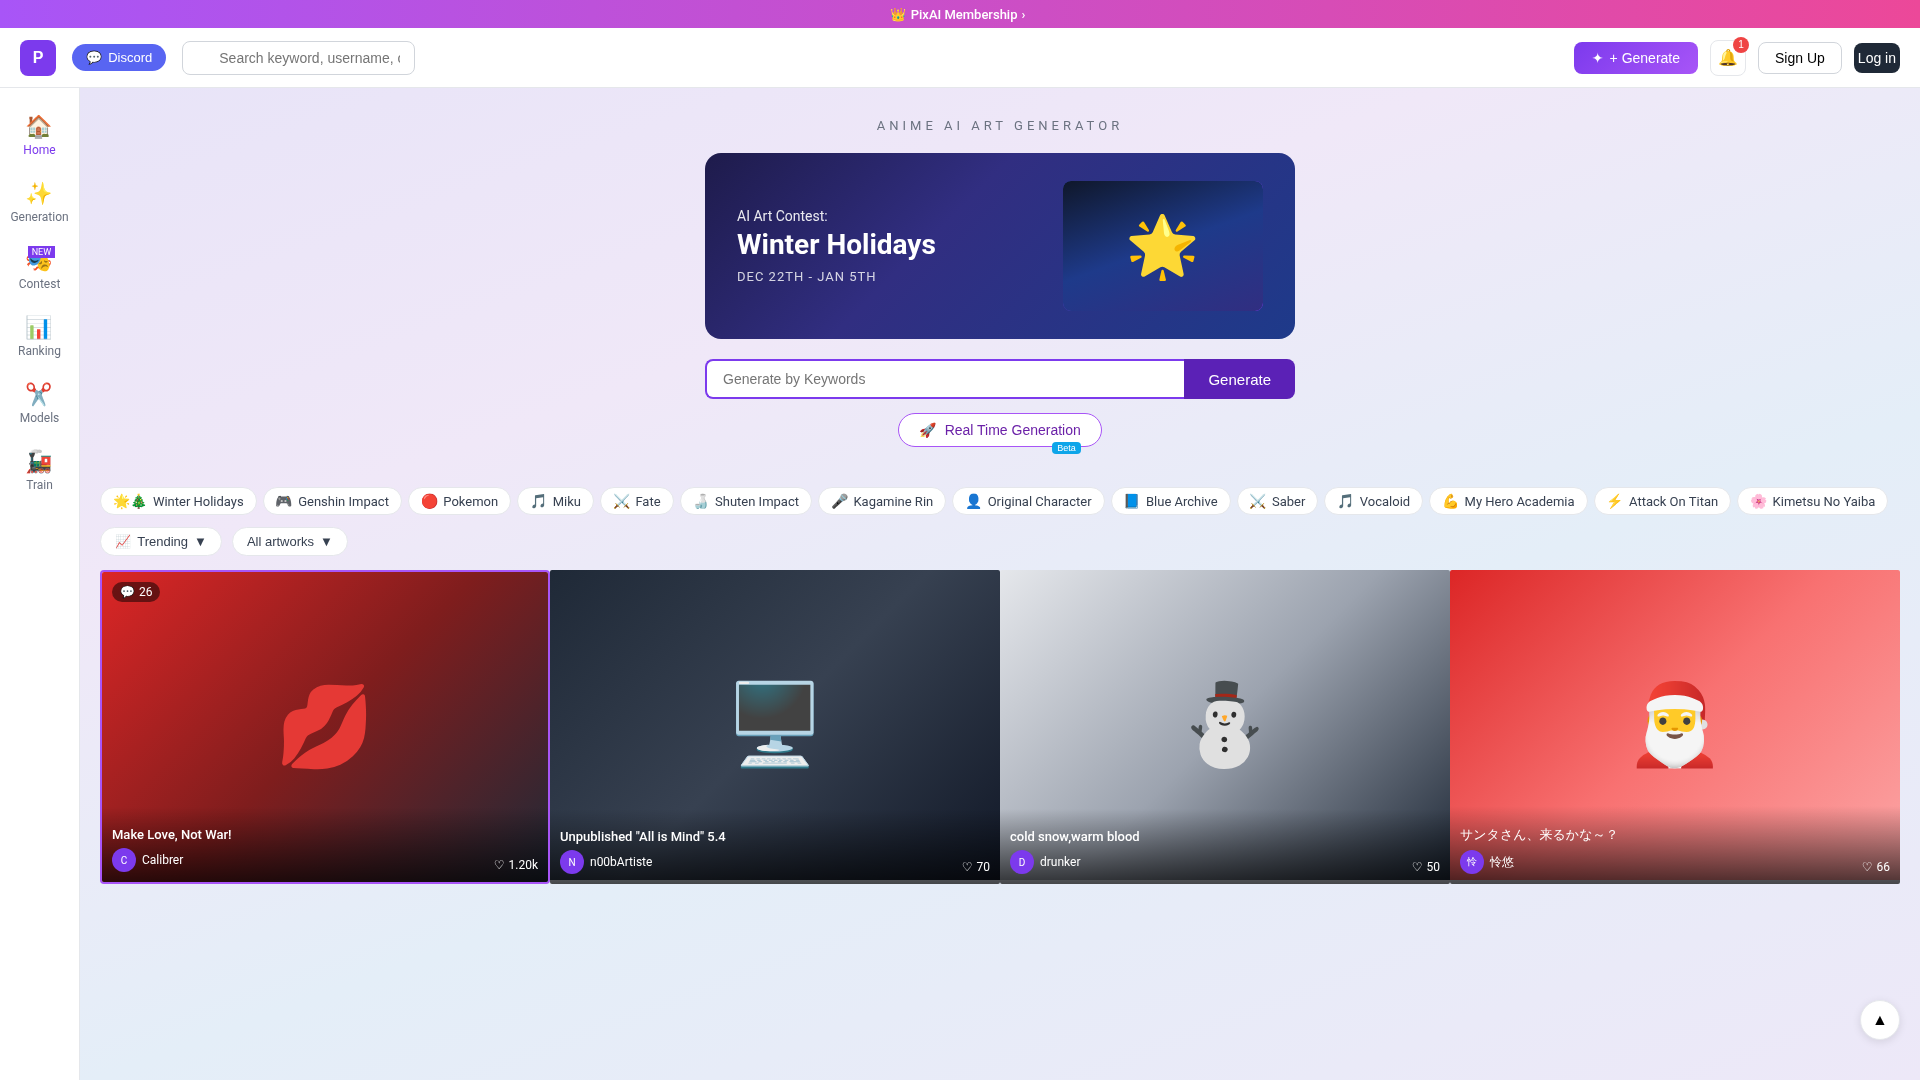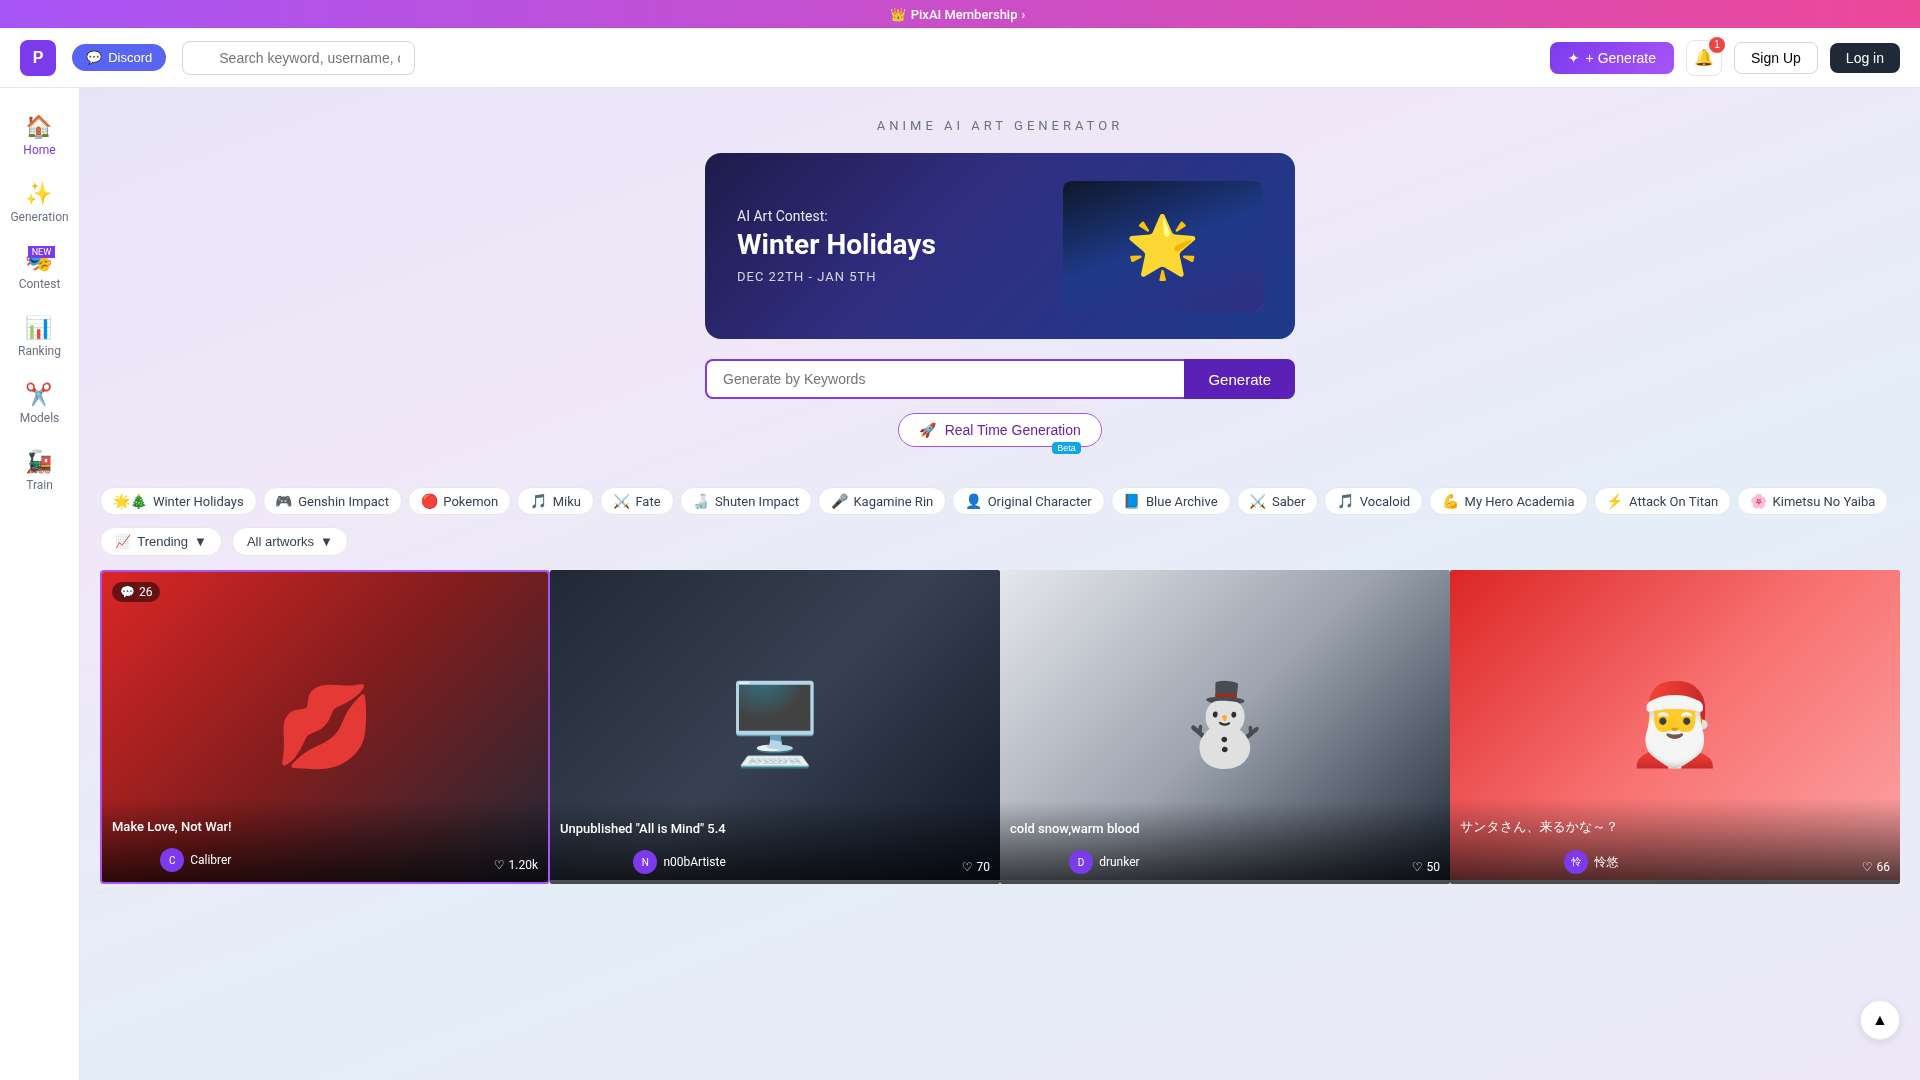--- a/index.html
+++ b/index.html
@@ -127,21 +127,21 @@
       border-radius: 8px;
       padding: 7px 16px;
       font-size: 14px;
       cursor: pointer;
     }
     .log-in-btn {
       background: #1f2937;
       color: white;
       border: none;
       border-radius: 8px;
-      padding: 7px 16px;
+      padding: 7px 4px;
       font-size: 14px;
       cursor: pointer;
     }
 
     
     .main-layout {
       display: flex;
       flex: 1;
       overflow: hidden;
     }
@@ -376,21 +376,21 @@
     .art-card-footer {
       position: absolute;
       bottom: 0;
       left: 0; right: 0;
       background: linear-gradient(transparent, rgba(0,0,0,0.7));
       padding: 20px 10px 10px;
       display: flex;
       align-items: flex-end;
       justify-content: space-between;
     }
-    .art-card-info { display: flex; flex-direction: column; gap: 14px; align-items: flex-end; }
+    .art-card-info { display: flex; flex-direction: column; gap: 6px; }
     .art-card-author { display: flex; align-items: center; gap: 6px; }
     .author-avatar {
       width: 24px; height: 24px;
       border-radius: 50%;
       background: #7c3aed;
       display: flex; align-items: center; justify-content: center;
       color: white; font-size: 10px;
     }
     .author-name { color: white; font-size: 12px; }
     .art-title { color: white; font-size: 13px; font-weight: 500; }

